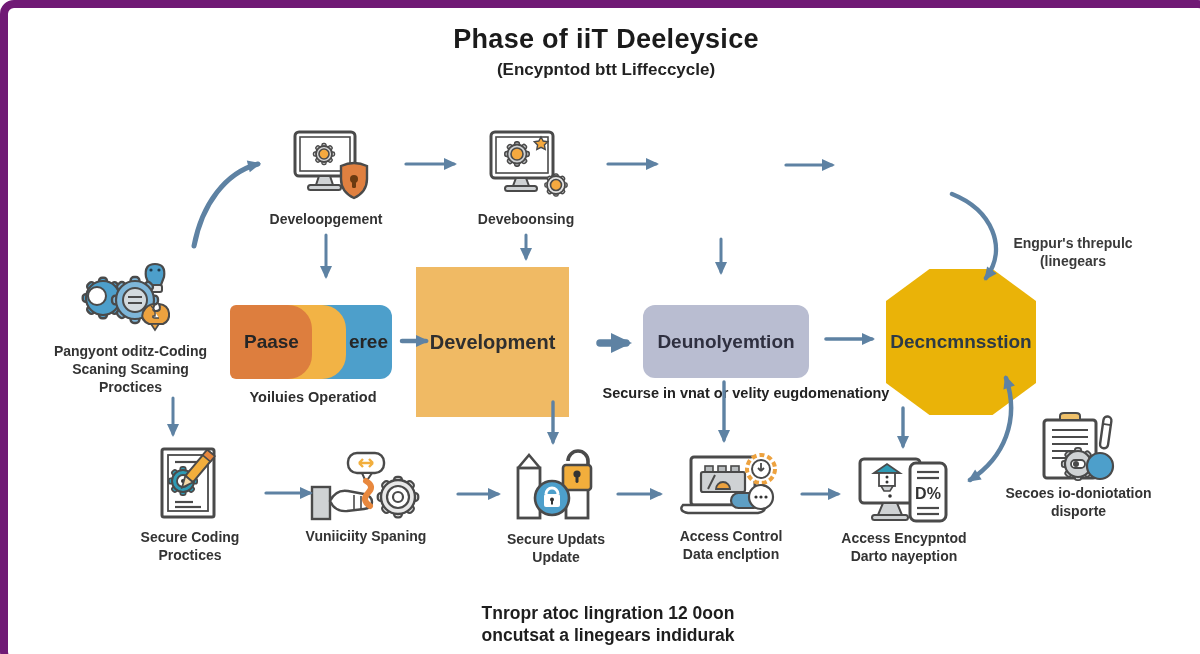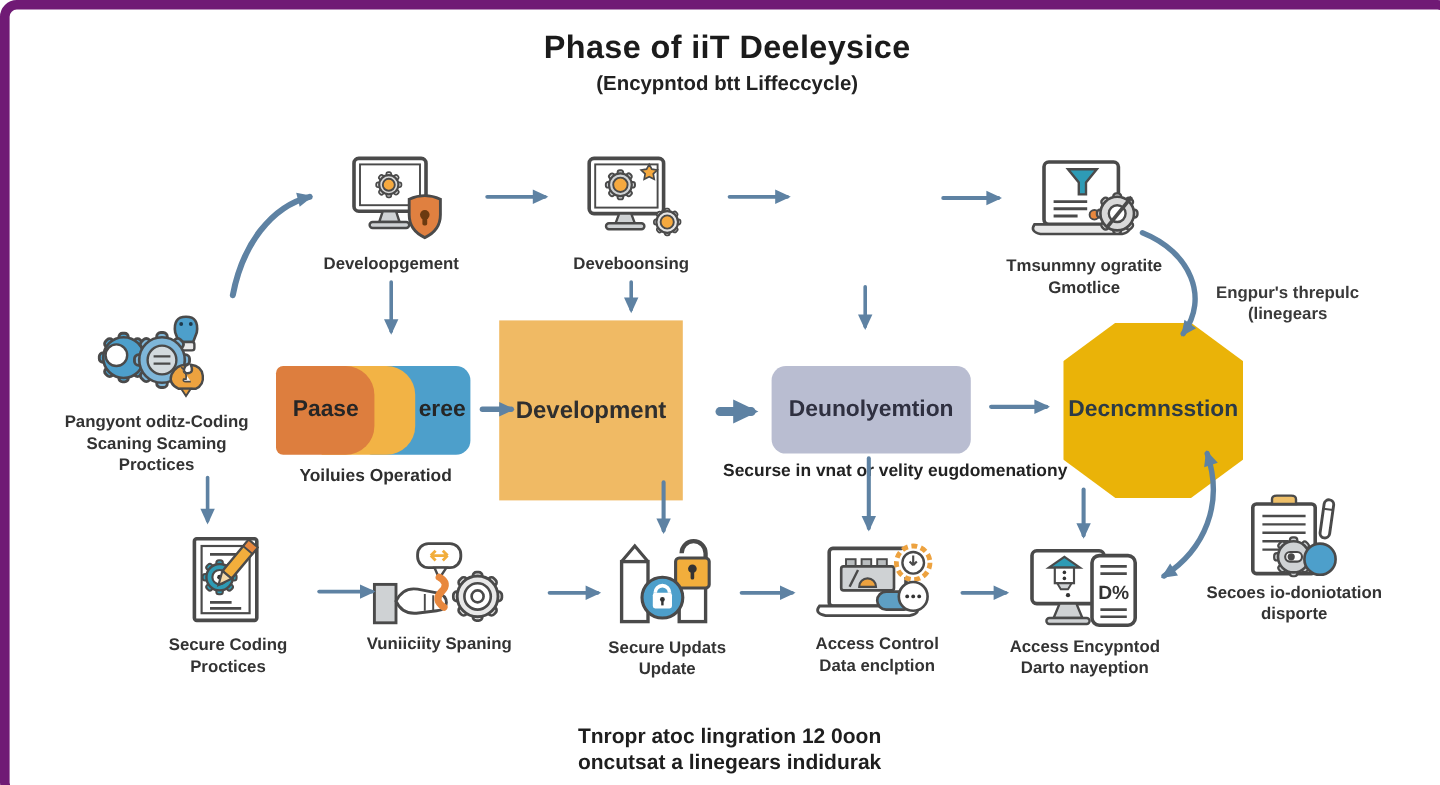--- a/index.html
+++ b/index.html
@@ -89,38 +89,20 @@
       <path d="M37,50 h10 l3,8 h-16 z" fill="#cfd2d4" stroke="#4a4a4a" stroke-width="2"></path>
       <rect x="26" y="58" width="32" height="5" rx="2.5" fill="#cfd2d4" stroke="#4a4a4a" stroke-width="2"></rect>
       <use href="#teeth10" fill="#e5e5e5" stroke="#4a4a4a" stroke-width="1.8" transform="translate(77,57) scale(0.82)"></use>
       <circle cx="77" cy="57" r="9" fill="#e5e5e5" stroke="#4a4a4a" stroke-width="1.8"></circle>
       <circle cx="77" cy="57" r="5.5" fill="#f5a93f" stroke="#4a4a4a" stroke-width="1.6"></circle>
     </svg>
     <div class="lbl">Deveboonsing</div>
   </div>
 
 
-  <div class="node" style="left:808px;top:124px;width:175px;">
-    <svg class="icon" width="100" height="78" viewBox="0 0 100 78">
-      <rect x="16" y="3" width="62" height="52" rx="4" fill="#fff" stroke="#4a4a4a" stroke-width="3"></rect>
-      <path d="M8,55 h78 q4,6 -5,8 h-68 q-9,-2 -5,-8 z" fill="#e8e8e8" stroke="#4a4a4a" stroke-width="2.2"></path>
-      <path d="M36,9 h24 l-9,11 v10 l-6,0 v-10 z" fill="#2e9bb5" stroke="#4a4a4a" stroke-width="2"></path>
-      <line x1="24" y1="36" x2="52" y2="36" stroke="#4a4a4a" stroke-width="2.4"></line>
-      <line x1="24" y1="42" x2="52" y2="42" stroke="#4a4a4a" stroke-width="2.4"></line>
-      <line x1="24" y1="48" x2="44" y2="48" stroke="#4a4a4a" stroke-width="2.4"></line>
-      <circle cx="58" cy="47" r="4" fill="#e8883e" stroke="#4a4a4a" stroke-width="1.6"></circle>
-      <rect x="61" y="45.5" width="7" height="3" fill="#e8883e" stroke="#4a4a4a" stroke-width="1.2"></rect>
-      <use href="#teeth10" fill="#d9d9d9" stroke="#4a4a4a" stroke-width="1.6" transform="translate(77,46) scale(1.25)"></use>
-      <circle cx="77" cy="46" r="14" fill="#d9d9d9" stroke="#4a4a4a" stroke-width="2.2"></circle>
-      <circle cx="77" cy="46" r="7" fill="#fff" stroke="#4a4a4a" stroke-width="2"></circle>
-      <line x1="68" y1="58" x2="89" y2="32" stroke="#4a4a4a" stroke-width="3"></line>
-    </svg>
-    <div class="lbl">Tmsunmny ogratite</div>
-    <div class="lbl" style="margin-top:-3px;">Gmotlice</div>
-  </div>
 
   <div class="sidenote" style="left:985px;top:226px;width:160px;">
     <div>Engpur's threpulc</div>
     <div>(linegears</div>
   </div>
 
   <div class="node" style="left:30px;top:250px;width:185px;">
     <svg class="icon" width="115" height="82" viewBox="0 0 115 82">
       <path d="M82,6 q11,0 9,13 l-3,8 h-12 l-3,-8 q-2,-13 9,-13 z" fill="#4d9fcb" stroke="#4a4a4a" stroke-width="2.2"></path>
       <circle cx="78" cy="12" r="1.6" fill="#1e3a4c"></circle>

